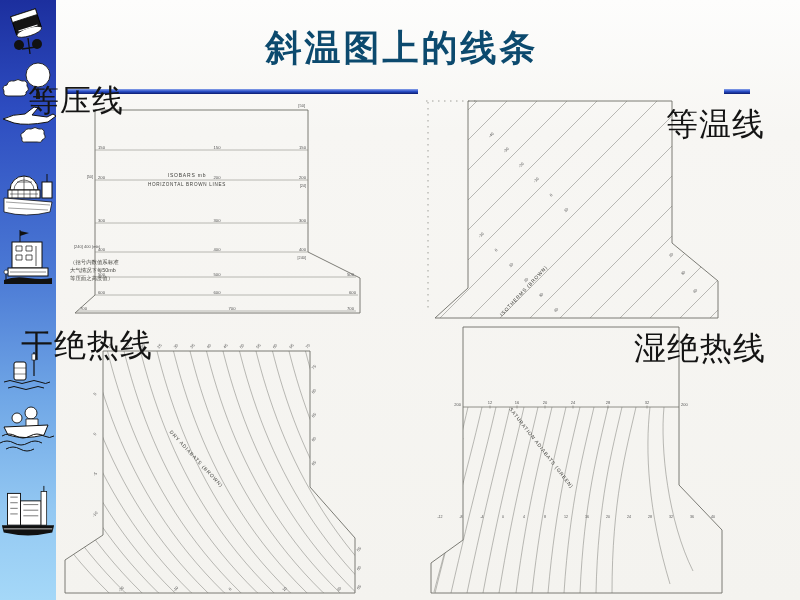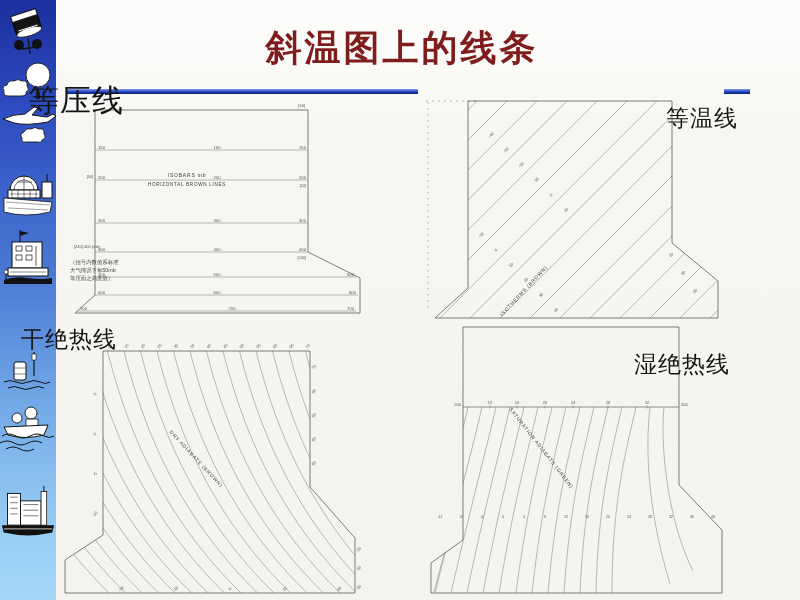--- a/index.html
+++ b/index.html
@@ -6,31 +6,31 @@
   body{width:800px;height:600px;position:relative;overflow:hidden;
        font-family:"Liberation Sans",sans-serif;background:#fdfdfc;}
   .content{position:absolute;left:56px;top:0;width:744px;height:600px;
        background:linear-gradient(180deg,#fdfdfc 0%,#f7f6f3 22%,#f4f3ef 100%);}
   .swoosh{position:absolute;left:56px;top:0;width:744px;height:150px;}
   .sidebar{position:absolute;left:0;top:0;width:56px;height:600px;
        background:linear-gradient(180deg,#1c2f9e 0%,#2d4cc0 18%,#4a78d4 45%,#6fa6e6 66%,#93c8f2 85%,#a5d8f8 100%);}
   .clip{position:absolute;left:0;width:56px;}
   .slide-title{position:absolute;left:402px;top:24px;transform:translateX(-50%);
        font-family:"Liberation Serif",serif;font-weight:bold;font-size:36px;
-       letter-spacing:3px;color:#7f1d1d;white-space:nowrap;z-index:4;}
+       letter-spacing:3px;color:#0c4a6e;white-space:nowrap;z-index:4;}
   .rule{position:absolute;top:89px;height:5px;z-index:3;
        background:linear-gradient(180deg,#8aa2e8 0%,#2c52cc 45%,#0b1b6e 100%);}
   .rule.r1{left:67px;width:351px;}
   .rule.r2{left:724px;width:26px;}
-  .cn-label{position:absolute;font-family:"Liberation Serif",serif;font-size:23px;
+  .cn-label{position:absolute;font-family:"Liberation Serif",serif;font-size:32px;
        color:#141414;letter-spacing:1px;z-index:5;white-space:nowrap;}
   #lbl-isobars{left:28px;top:80px;font-size:31px;}
   #lbl-isotherms{left:666px;top:103px;}
   #lbl-dry{left:5px;top:324px;margin-left:16px;}
-  #lbl-moist{left:634px;top:349px;text-align:right;}
+  #lbl-moist{left:634px;top:327px;text-align:right;}
   .panel{position:absolute;z-index:2;}
   #svg-isobars{left:62px;top:98px;}
   #svg-isotherms{left:422px;top:96px;}
   #svg-dry{left:52px;top:340px;}
   #svg-moist{left:428px;top:326px;}
   svg text{font-family:"Liberation Sans",sans-serif;}
 </style>
 </head>
 <body>
 

